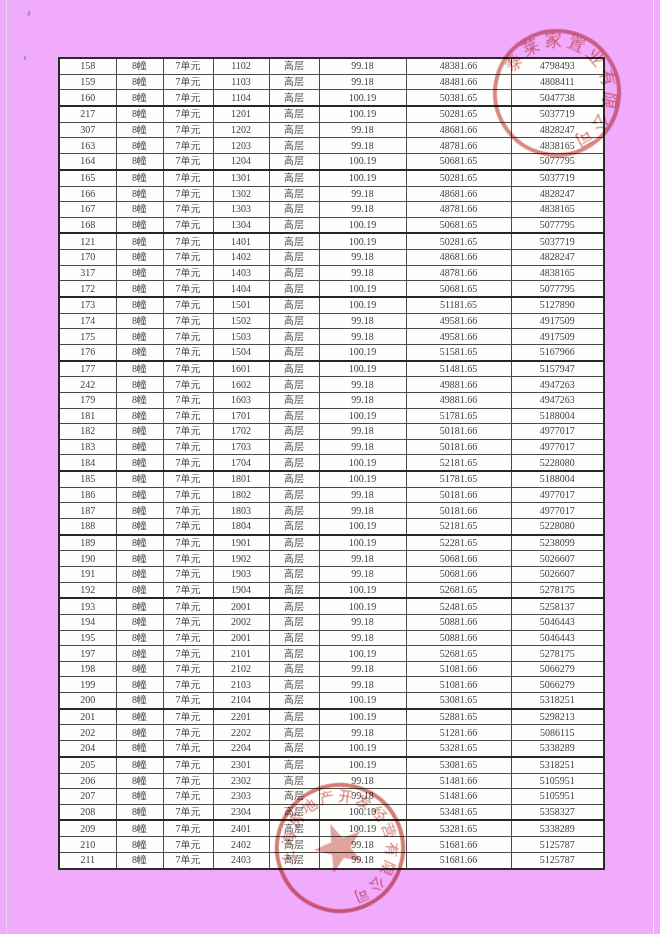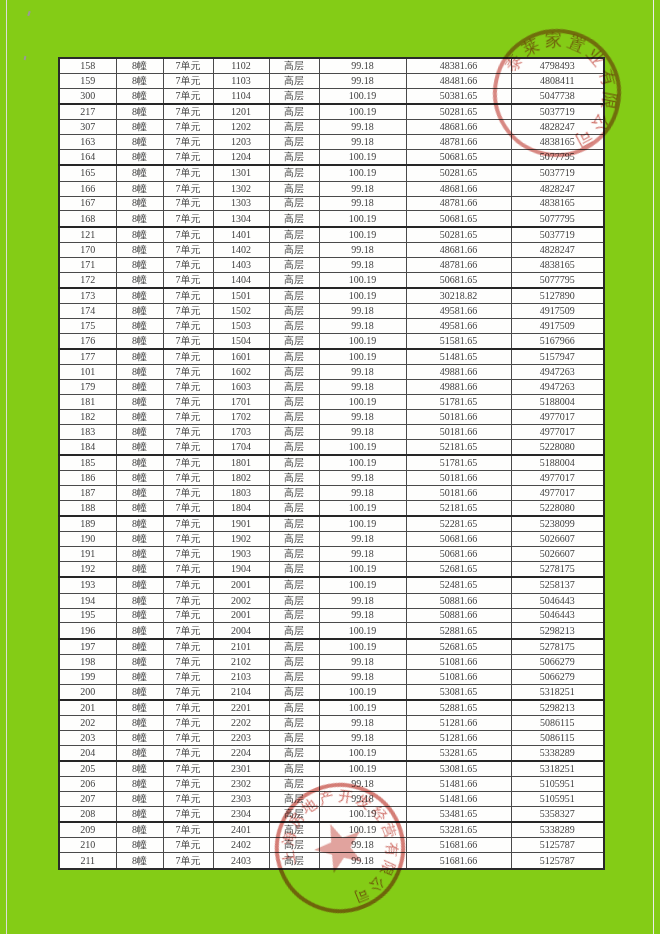--- a/index.html
+++ b/index.html
@@ -1,21 +1,21 @@
 <!DOCTYPE html>
 <html><head>
 <meta charset="utf-8">
 <style>
   html,body{margin:0;padding:0;}
   body{
     width:660px;height:934px;overflow:hidden;position:relative;
     background:#fdfdfc;
     font-family:"Liberation Serif","DejaVu Serif",serif;
   }
-  .page{position:absolute;inset:0;background:#84cc16;}
+  .page{position:absolute;inset:0;background:#f0abfc;}
   .edge-left{position:absolute;left:6px;top:0;width:1px;height:100%;background:#dcdcda;}
   .edge-right{position:absolute;left:653px;top:0;width:1px;height:100%;background:#ececea;}
   .speck{position:absolute;background:#9a9a98;}
   .speck.s1{left:28px;top:11px;width:2px;height:5px;transform:rotate(18deg);}
   .speck.s2{left:24px;top:56px;width:2px;height:4px;transform:rotate(12deg);}
 
   table.price{
     position:absolute;left:58px;top:57px;width:545px;height:813px;
     border-collapse:collapse;table-layout:fixed;
     border:2px solid #2a2a2a;
@@ -79,21 +79,21 @@
           <td>159</td>
           <td>8幢</td>
           <td>7单元</td>
           <td>1103</td>
           <td>高层</td>
           <td>99.18</td>
           <td>48481.66</td>
           <td>4808411</td>
         </tr>
         <tr class="group-end">
-          <td>300</td>
+          <td>160</td>
           <td>8幢</td>
           <td>7单元</td>
           <td>1104</td>
           <td>高层</td>
           <td>100.19</td>
           <td>50381.65</td>
           <td>5047738</td>
         </tr>
         <tr>
           <td>217</td>
@@ -189,21 +189,21 @@
           <td>170</td>
           <td>8幢</td>
           <td>7单元</td>
           <td>1402</td>
           <td>高层</td>
           <td>99.18</td>
           <td>48681.66</td>
           <td>4828247</td>
         </tr>
         <tr>
-          <td>171</td>
+          <td>317</td>
           <td>8幢</td>
           <td>7单元</td>
           <td>1403</td>
           <td>高层</td>
           <td>99.18</td>
           <td>48781.66</td>
           <td>4838165</td>
         </tr>
         <tr class="group-end">
           <td>172</td>
@@ -215,21 +215,21 @@
           <td>50681.65</td>
           <td>5077795</td>
         </tr>
         <tr>
           <td>173</td>
           <td>8幢</td>
           <td>7单元</td>
           <td>1501</td>
           <td>高层</td>
           <td>100.19</td>
-          <td>30218.82</td>
+          <td>51181.65</td>
           <td>5127890</td>
         </tr>
         <tr>
           <td>174</td>
           <td>8幢</td>
           <td>7单元</td>
           <td>1502</td>
           <td>高层</td>
           <td>99.18</td>
           <td>49581.66</td>
@@ -259,21 +259,21 @@
           <td>177</td>
           <td>8幢</td>
           <td>7单元</td>
           <td>1601</td>
           <td>高层</td>
           <td>100.19</td>
           <td>51481.65</td>
           <td>5157947</td>
         </tr>
         <tr>
-          <td>101</td>
+          <td>242</td>
           <td>8幢</td>
           <td>7单元</td>
           <td>1602</td>
           <td>高层</td>
           <td>99.18</td>
           <td>49881.66</td>
           <td>4947263</td>
         </tr>
         <tr>
           <td>179</td>
@@ -428,95 +428,75 @@
         <tr>
           <td>195</td>
           <td>8幢</td>
           <td>7单元</td>
           <td>2001</td>
           <td>高层</td>
           <td>99.18</td>
           <td>50881.66</td>
           <td>5046443</td>
         </tr>
-        <tr class="group-end">
-          <td>196</td>
-          <td>8幢</td>
-          <td>7单元</td>
-          <td>2004</td>
+        <tr>
+          <td>197</td>
+          <td>8幢</td>
+          <td>7单元</td>
+          <td>2101</td>
+          <td>高层</td>
+          <td>100.19</td>
+          <td>52681.65</td>
+          <td>5278175</td>
+        </tr>
+        <tr>
+          <td>198</td>
+          <td>8幢</td>
+          <td>7单元</td>
+          <td>2102</td>
+          <td>高层</td>
+          <td>99.18</td>
+          <td>51081.66</td>
+          <td>5066279</td>
+        </tr>
+        <tr>
+          <td>199</td>
+          <td>8幢</td>
+          <td>7单元</td>
+          <td>2103</td>
+          <td>高层</td>
+          <td>99.18</td>
+          <td>51081.66</td>
+          <td>5066279</td>
+        </tr>
+        <tr class="group-end">
+          <td>200</td>
+          <td>8幢</td>
+          <td>7单元</td>
+          <td>2104</td>
+          <td>高层</td>
+          <td>100.19</td>
+          <td>53081.65</td>
+          <td>5318251</td>
+        </tr>
+        <tr>
+          <td>201</td>
+          <td>8幢</td>
+          <td>7单元</td>
+          <td>2201</td>
           <td>高层</td>
           <td>100.19</td>
           <td>52881.65</td>
           <td>5298213</td>
         </tr>
         <tr>
-          <td>197</td>
-          <td>8幢</td>
-          <td>7单元</td>
-          <td>2101</td>
-          <td>高层</td>
-          <td>100.19</td>
-          <td>52681.65</td>
-          <td>5278175</td>
-        </tr>
-        <tr>
-          <td>198</td>
-          <td>8幢</td>
-          <td>7单元</td>
-          <td>2102</td>
-          <td>高层</td>
-          <td>99.18</td>
-          <td>51081.66</td>
-          <td>5066279</td>
-        </tr>
-        <tr>
-          <td>199</td>
-          <td>8幢</td>
-          <td>7单元</td>
-          <td>2103</td>
-          <td>高层</td>
-          <td>99.18</td>
-          <td>51081.66</td>
-          <td>5066279</td>
-        </tr>
-        <tr class="group-end">
-          <td>200</td>
-          <td>8幢</td>
-          <td>7单元</td>
-          <td>2104</td>
-          <td>高层</td>
-          <td>100.19</td>
-          <td>53081.65</td>
-          <td>5318251</td>
-        </tr>
-        <tr>
-          <td>201</td>
-          <td>8幢</td>
-          <td>7单元</td>
-          <td>2201</td>
-          <td>高层</td>
-          <td>100.19</td>
-          <td>52881.65</td>
-          <td>5298213</td>
-        </tr>
-        <tr>
           <td>202</td>
           <td>8幢</td>
           <td>7单元</td>
           <td>2202</td>
-          <td>高层</td>
-          <td>99.18</td>
-          <td>51281.66</td>
-          <td>5086115</td>
-        </tr>
-        <tr>
-          <td>203</td>
-          <td>8幢</td>
-          <td>7单元</td>
-          <td>2203</td>
           <td>高层</td>
           <td>99.18</td>
           <td>51281.66</td>
           <td>5086115</td>
         </tr>
         <tr class="group-end">
           <td>204</td>
           <td>8幢</td>
           <td>7单元</td>
           <td>2204</td>

